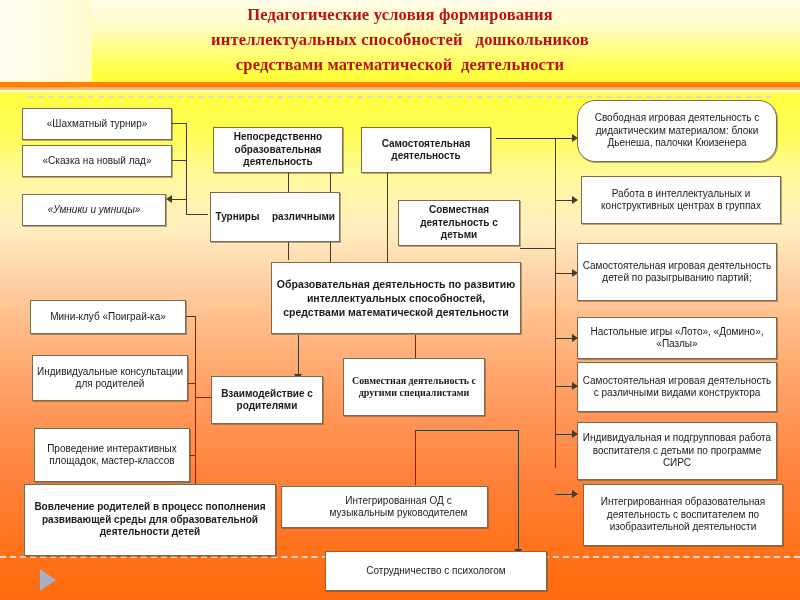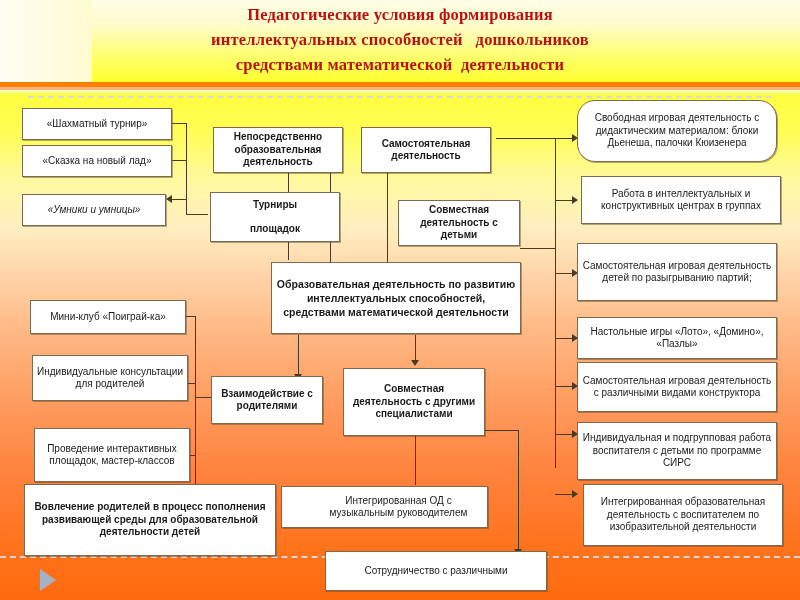--- a/index.html
+++ b/index.html
@@ -181,41 +181,41 @@
   <div class="box" style="left:24px;top:484px;width:252px;height:72px;font-weight:bold;">
     <span class="inner">Вовлечение родителей  в процесс пополнения развивающей среды для образовательной  деятельности детей</span>
   </div>
 
   <div class="box b-bold" style="left:213px;top:127px;width:130px;height:46px;">
     <span class="inner">Непосредственно образовательная деятельность</span>
   </div>
   <div class="box b-bold" style="left:361px;top:127px;width:130px;height:46px;">
     <span class="inner">Самостоятельная деятельность</span>
   </div>
-  <div class="box b-bold" style="left:210px;top:192px;width:130px;height:50px;flex-direction:column;gap:12px;">
+  <div class="box b-bold" style="left:210px;top:192px;width:130px;height:50px;flex-direction:row;gap:12px;">
     <span class="inner">Турниры</span>
-    <span class="inner">площадок</span>
+    <span class="inner">различными</span>
   </div>
   <div class="box b-bold" style="left:398px;top:200px;width:122px;height:46px;">
     <span class="inner">Совместная деятельность с детьми</span>
   </div>
   <div class="box b-bold" style="left:271px;top:262px;width:250px;height:72px;font-size:10.5px;line-height:14px;">
     <span class="inner">Образовательная деятельность по развитию интеллектуальных способностей, средствами математической деятельности</span>
   </div>
   <div class="box b-bold" style="left:211px;top:376px;width:112px;height:48px;">
     <span class="inner">Взаимодействие с родителями</span>
   </div>
-  <div class="box b-bold" style="left:343px;top:368px;width:142px;height:68px;">
+  <div class="box b-bold" style="left:343px;top:358px;width:142px;height:58px;font-family:Liberation Serif, serif;">
     <span class="inner">Совместная деятельность с другими специалистами</span>
   </div>
   <div class="box" style="left:281px;top:486px;width:207px;height:42px;padding-left:32px;">
     <span class="inner">Интегрированная ОД с музыкальным руководителем</span>
   </div>
   <div class="box" style="left:325px;top:551px;width:222px;height:40px;">
-    <span class="inner">Сотрудничество  с различными</span>
+    <span class="inner">Сотрудничество  с психологом</span>
   </div>
 
   <div class="box" style="left:577px;top:100px;width:200px;height:62px;border-radius:18px;">
     <span class="inner">Свободная игровая деятельность с дидактическим материалом: блоки Дьенеша, палочки Кюизенера</span>
   </div>
   <div class="box" style="left:581px;top:176px;width:200px;height:48px;">
     <span class="inner">Работа в интеллектуальных и конструктивных центрах  в группах</span>
   </div>
   <div class="box" style="left:577px;top:243px;width:200px;height:58px;">
     <span class="inner">Самостоятельная игровая деятельность детей по разыгрыванию партий;</span>

